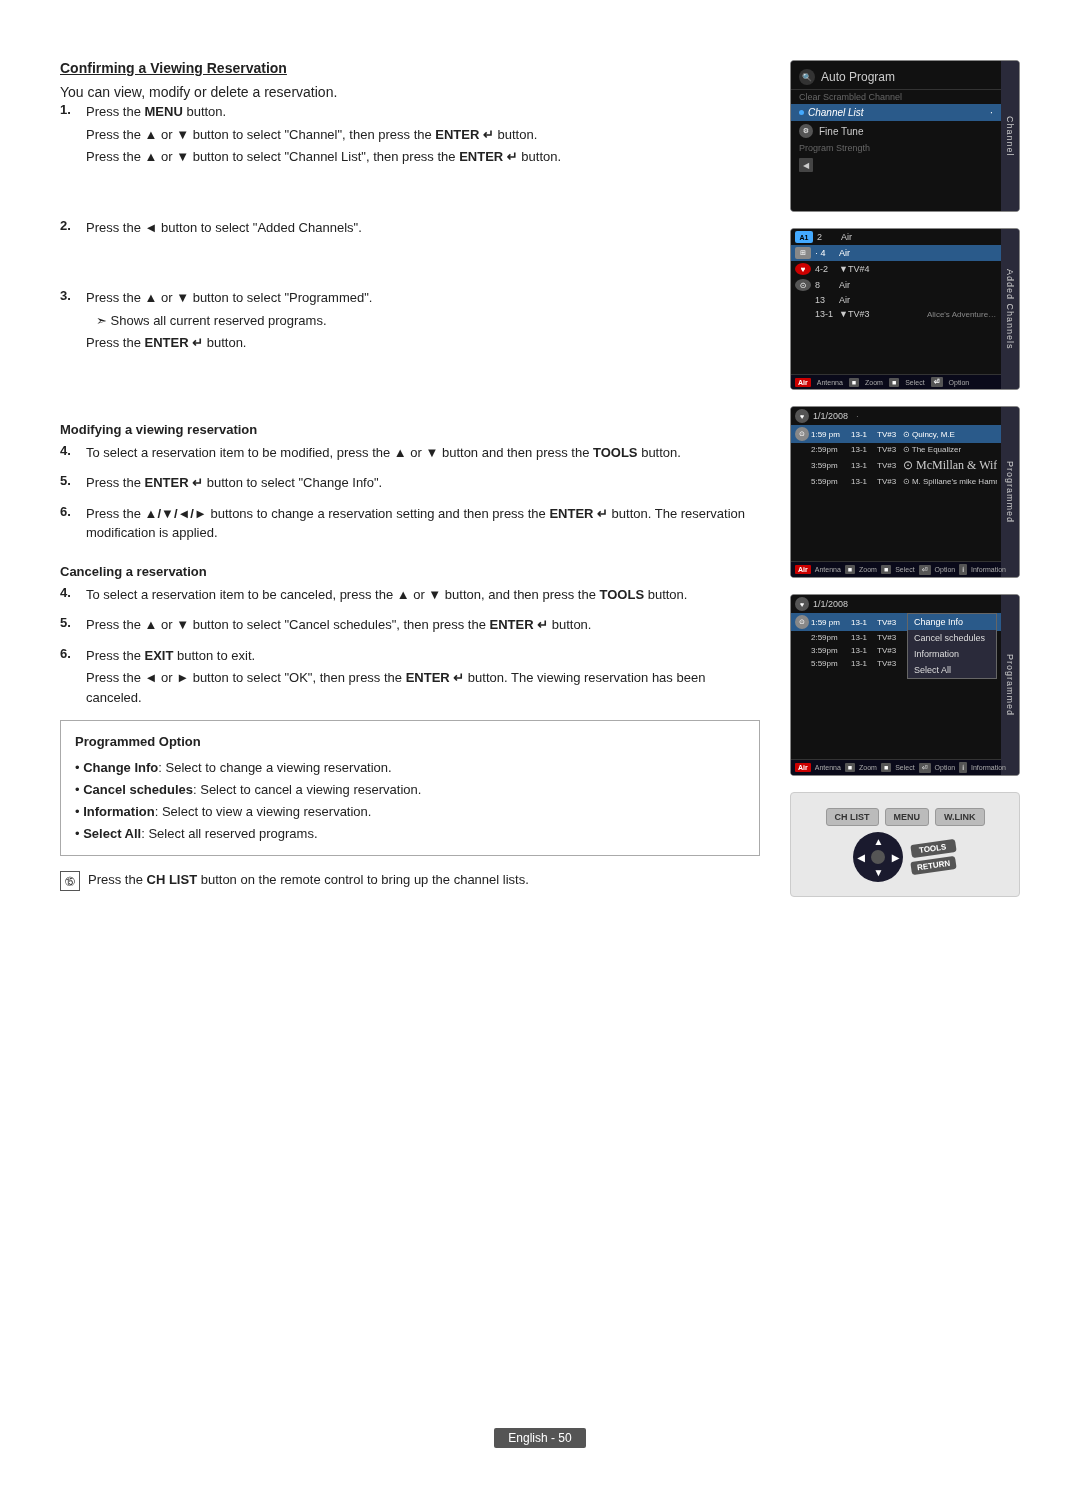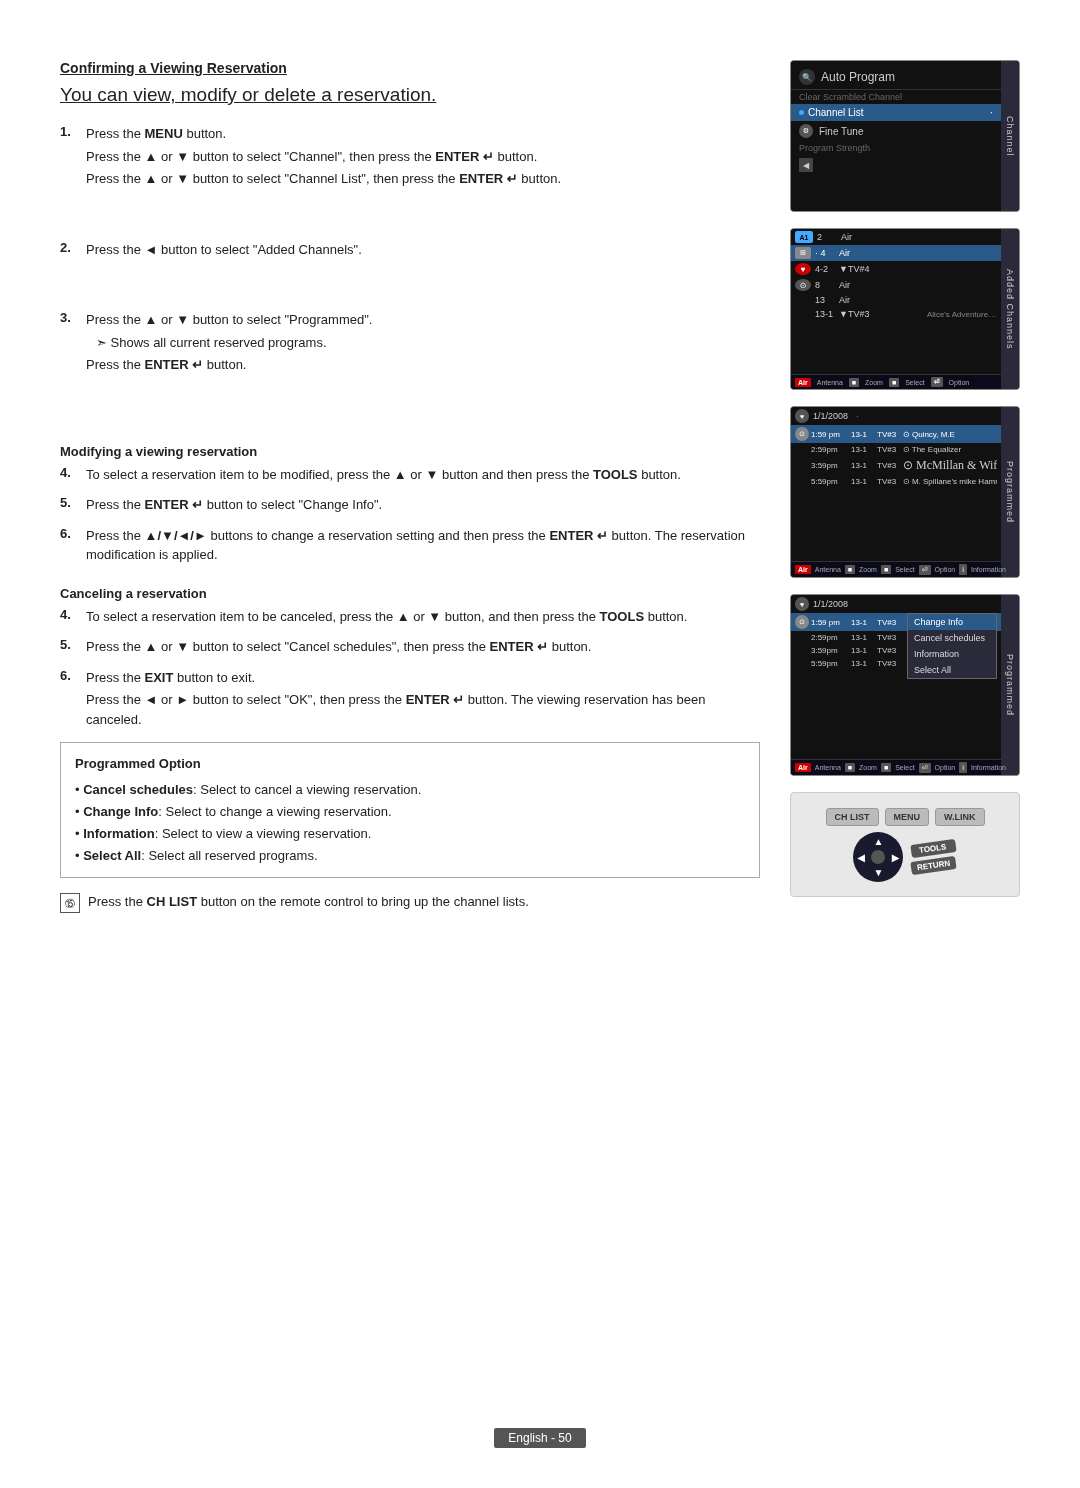--- a/index.html
+++ b/index.html
@@ -41,23 +41,22 @@
     }
 
     .section-title {
       font-size: 14px;
       font-weight: bold;
       text-decoration: underline;
       margin-bottom: 8px;
     }
 
     .intro-text {
-      font-size: 19px;
-      margin-bottom: 18px;
-      text-decoration: underline;
+      font-size: 14px;
+      margin-bottom: 2px;
     }
 
     .numbered-step {
       display: flex;
       gap: 6px;
       margin-bottom: 8px;
     }
 
     .step-num {
       font-weight: bold;
@@ -299,22 +298,22 @@
         <span class="step-num bold">6.</span>
         <div class="step-content">
           <p>Press the <span class="bold">EXIT</span> button to exit.</p>
           <p>Press the ◄ or ► button to select "OK", then press the <span class="bold">ENTER ↵</span> button. The viewing reservation has been canceled.</p>
         </div>
       </div>
 
       <div class="programmed-option-box">
         <div class="box-title">Programmed Option</div>
         <ul>
+          <li><span class="bold">Change Info</span>: Select to change a viewing reservation.</li>
           <li><span class="bold">Cancel schedules</span>: Select to cancel a viewing reservation.</li>
-          <li><span class="bold">Change Info</span>: Select to change a viewing reservation.</li>
           <li><span class="bold">Information</span>: Select to view a viewing reservation.</li>
           <li><span class="bold">Select All</span>: Select all reserved programs.</li>
         </ul>
       </div>
 
       <div class="note-row">
         <div class="note-icon">
           <span>⑮</span>
         </div>
         <p>Press the <span class="bold">CH LIST</span> button on the remote control to bring up the channel lists.</p>
@@ -328,21 +327,21 @@
         <div class="panel-inner" style="margin-right:18px; background:#111; min-height:150px; padding: 4px 0;">
           <div class="menu-header" style="background:#111; padding:4px 8px; gap:6px; display:flex; align-items:center;">
             <div class="menu-icon-circle" style="background:#333; width:16px;height:16px; border-radius:50%; display:flex;align-items:center;justify-content:center;">
               <span style="color:#fff;font-size:8px;">🔍</span>
             </div>
             <span style="color:#ccc;font-size:12px;">Auto Program</span>
           </div>
           <div style="padding:2px 8px; font-size:9px; color:#666;">Clear Scrambled Channel</div>
           <div style="background:#2a5a8a; display:flex;align-items:center;padding:3px 8px;gap:4px;">
             <div style="width:5px;height:5px;border-radius:50%;background:#4af;flex-shrink:0;"></div>
-            <span style="color:#fff;font-size:10px;flex:1;">Channel List</span>
+            <span style="color:#fff;font-size:10px;flex:1;font-style:italic;">Channel List</span>
             <span style="color:#fff;font-size:10px;">·</span>
           </div>
           <div style="display:flex;align-items:center;padding:3px 8px;gap:6px;">
             <div style="width:14px;height:14px;border-radius:50%;background:#555;display:flex;align-items:center;justify-content:center;">
               <span style="color:#fff;font-size:7px;">⚙</span>
             </div>
             <span style="color:#ccc;font-size:10px;">Fine Tune</span>
           </div>
           <div style="padding:2px 8px; font-size:9px; color:#666;">Program Strength</div>
           <div style="display:flex;align-items:center;padding:3px 8px;gap:6px;">

